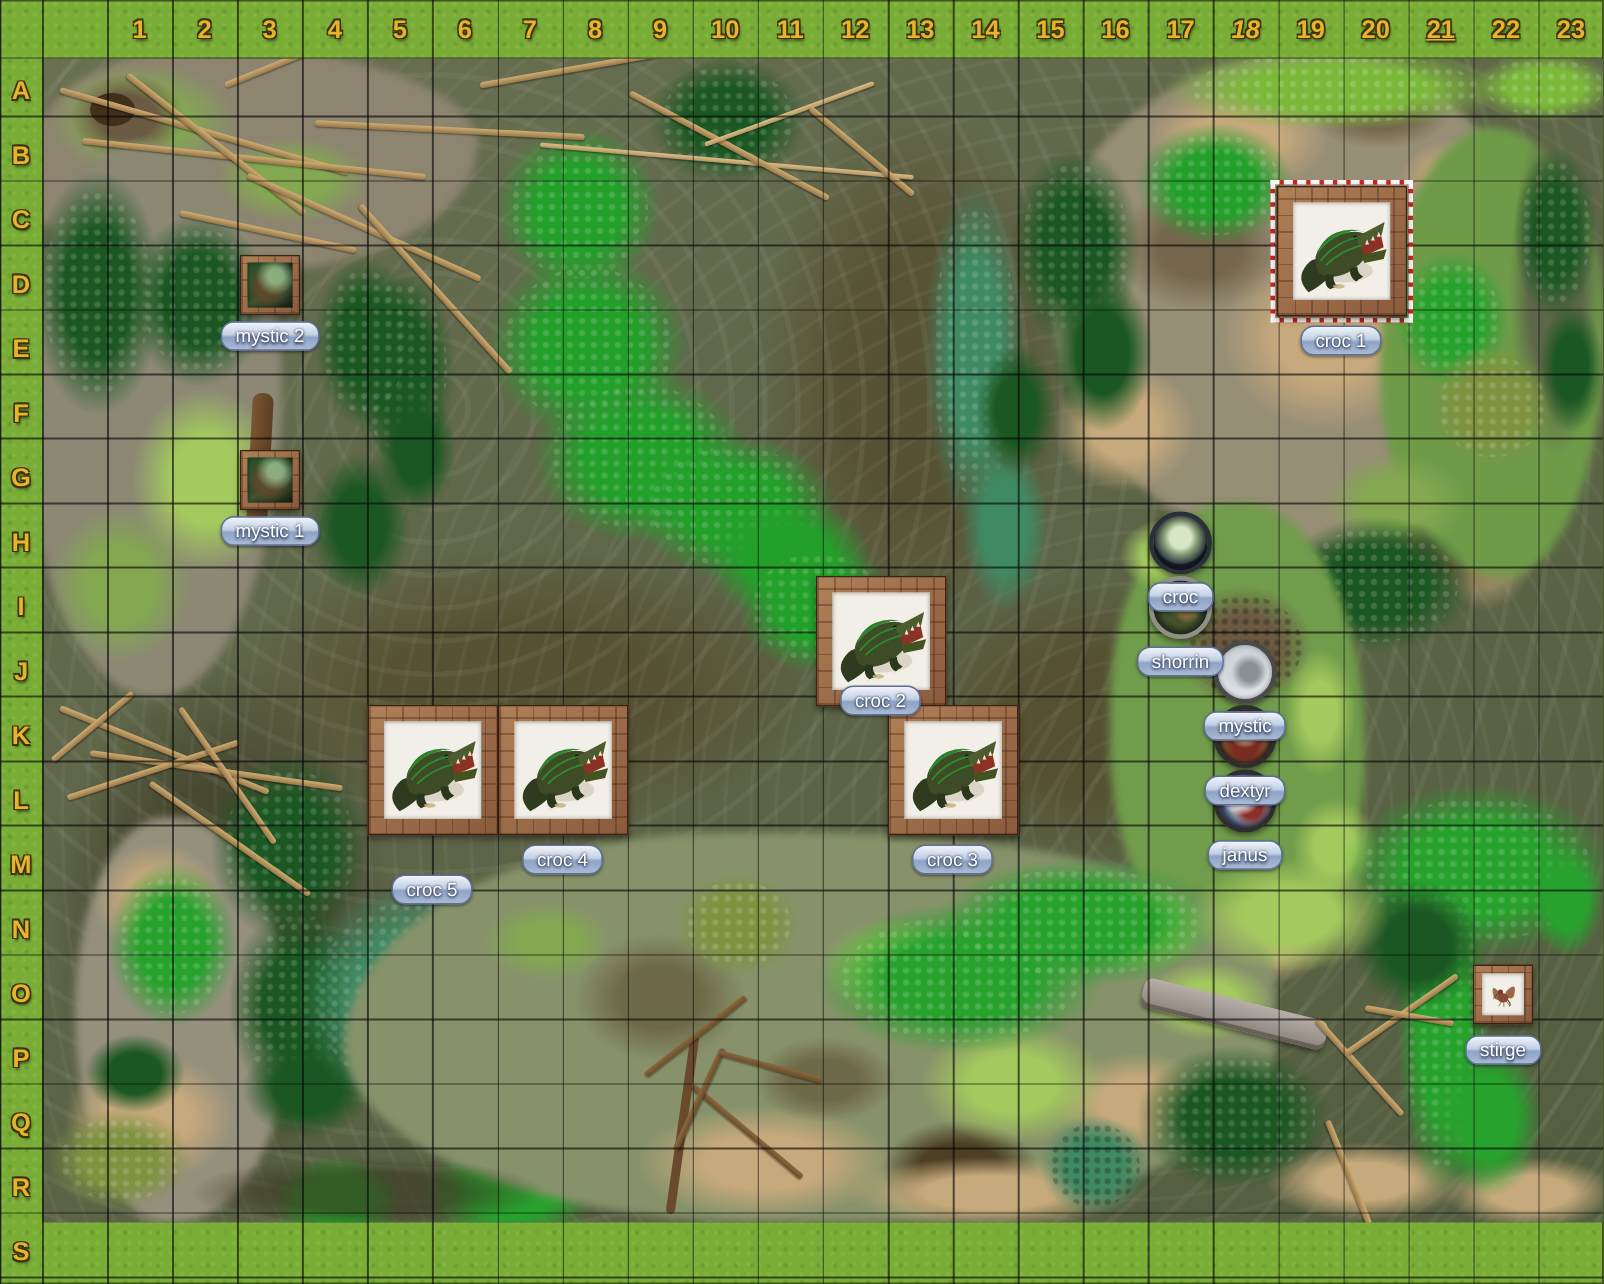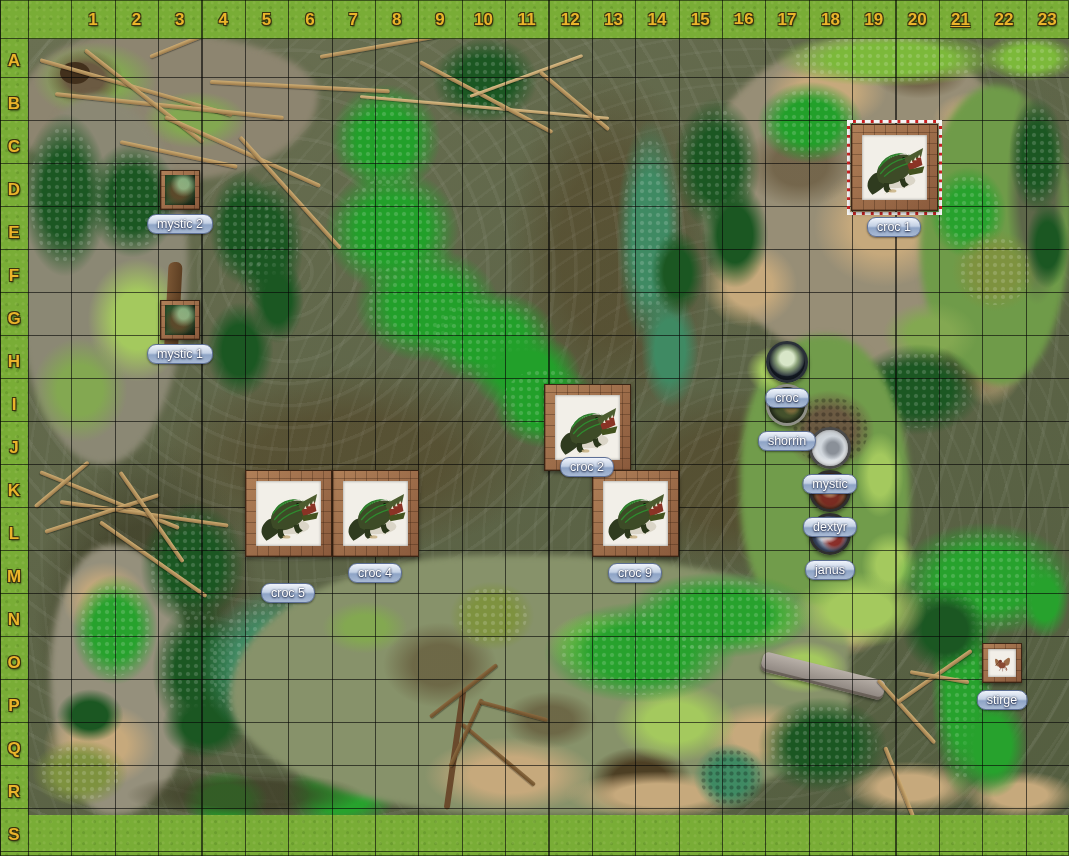--- a/index.html
+++ b/index.html
@@ -355,21 +355,21 @@
         <svg class="svg-art" viewBox="0 0 100 100">
             <use href="#stirge-art"></use>
           </svg>
       </div>
     </div>
 
     <div class="tok-label" style="left:152px;top:175px">mystic 2</div>
     <div class="tok-label" style="left:152px;top:305px">mystic 1</div>
     <div class="tok-label" style="left:866px;top:178px">croc 1</div>
     <div class="tok-label" style="left:559px;top:418px">croc 2</div>
-    <div class="tok-label" style="left:607px;top:524px">croc 9</div>
+    <div class="tok-label" style="left:607px;top:524px">croc 3</div>
     <div class="tok-label" style="left:347px;top:524px">croc 4</div>
     <div class="tok-label" style="left:260px;top:544px">croc 5</div>
     <div class="tok-label" style="left:759px;top:349px">croc</div>
     <div class="tok-label" style="left:759px;top:392px">shorrin</div>
     <div class="tok-label" style="left:802px;top:435px">mystic</div>
     <div class="tok-label" style="left:802px;top:478px">dextyr</div>
     <div class="tok-label" style="left:802px;top:521px">janus</div>
     <div class="tok-label" style="left:974px;top:651px">stirge</div>
   </div>
 
@@ -383,23 +383,23 @@
       <div class="col-num" style="left: 288.25px; width: 43.375px;">6</div>
       <div class="col-num" style="left: 331.625px; width: 43.375px;">7</div>
       <div class="col-num" style="left: 375px; width: 43.375px;">8</div>
       <div class="col-num" style="left: 418.375px; width: 43.375px;">9</div>
       <div class="col-num" style="left: 461.75px; width: 43.375px;">10</div>
       <div class="col-num" style="left: 505.125px; width: 43.375px;">11</div>
       <div class="col-num" style="left: 548.5px; width: 43.375px;">12</div>
       <div class="col-num" style="left: 591.875px; width: 43.375px;">13</div>
       <div class="col-num" style="left: 635.25px; width: 43.375px;">14</div>
       <div class="col-num" style="left: 678.625px; width: 43.375px;">15</div>
-      <div class="col-num" style="left: 722px; width: 43.375px; font-family: Liberation Mono, monospace;">16</div>
+      <div class="col-num" style="left: 722px; width: 43.375px;">16</div>
       <div class="col-num" style="left: 765.375px; width: 43.375px;">17</div>
-      <div class="col-num" style="left: 808.75px; width: 43.375px;">18</div>
+      <div class="col-num" style="left: 808.75px; width: 43.375px; font-style: italic;">18</div>
       <div class="col-num" style="left: 852.125px; width: 43.375px;">19</div>
       <div class="col-num" style="left: 895.5px; width: 43.375px;">20</div>
       <div class="col-num" style="left: 938.875px; width: 43.375px; text-decoration: underline;">21</div>
       <div class="col-num" style="left: 982.25px; width: 43.375px;">22</div>
       <div class="col-num" style="left: 1025.62px; width: 43.375px;">23</div>
     </div>
   <div>
       <div class="row-letter" style="top: 39px;">A</div>
       <div class="row-letter" style="top: 82px;">B</div>
       <div class="row-letter" style="top: 125px;">C</div>

